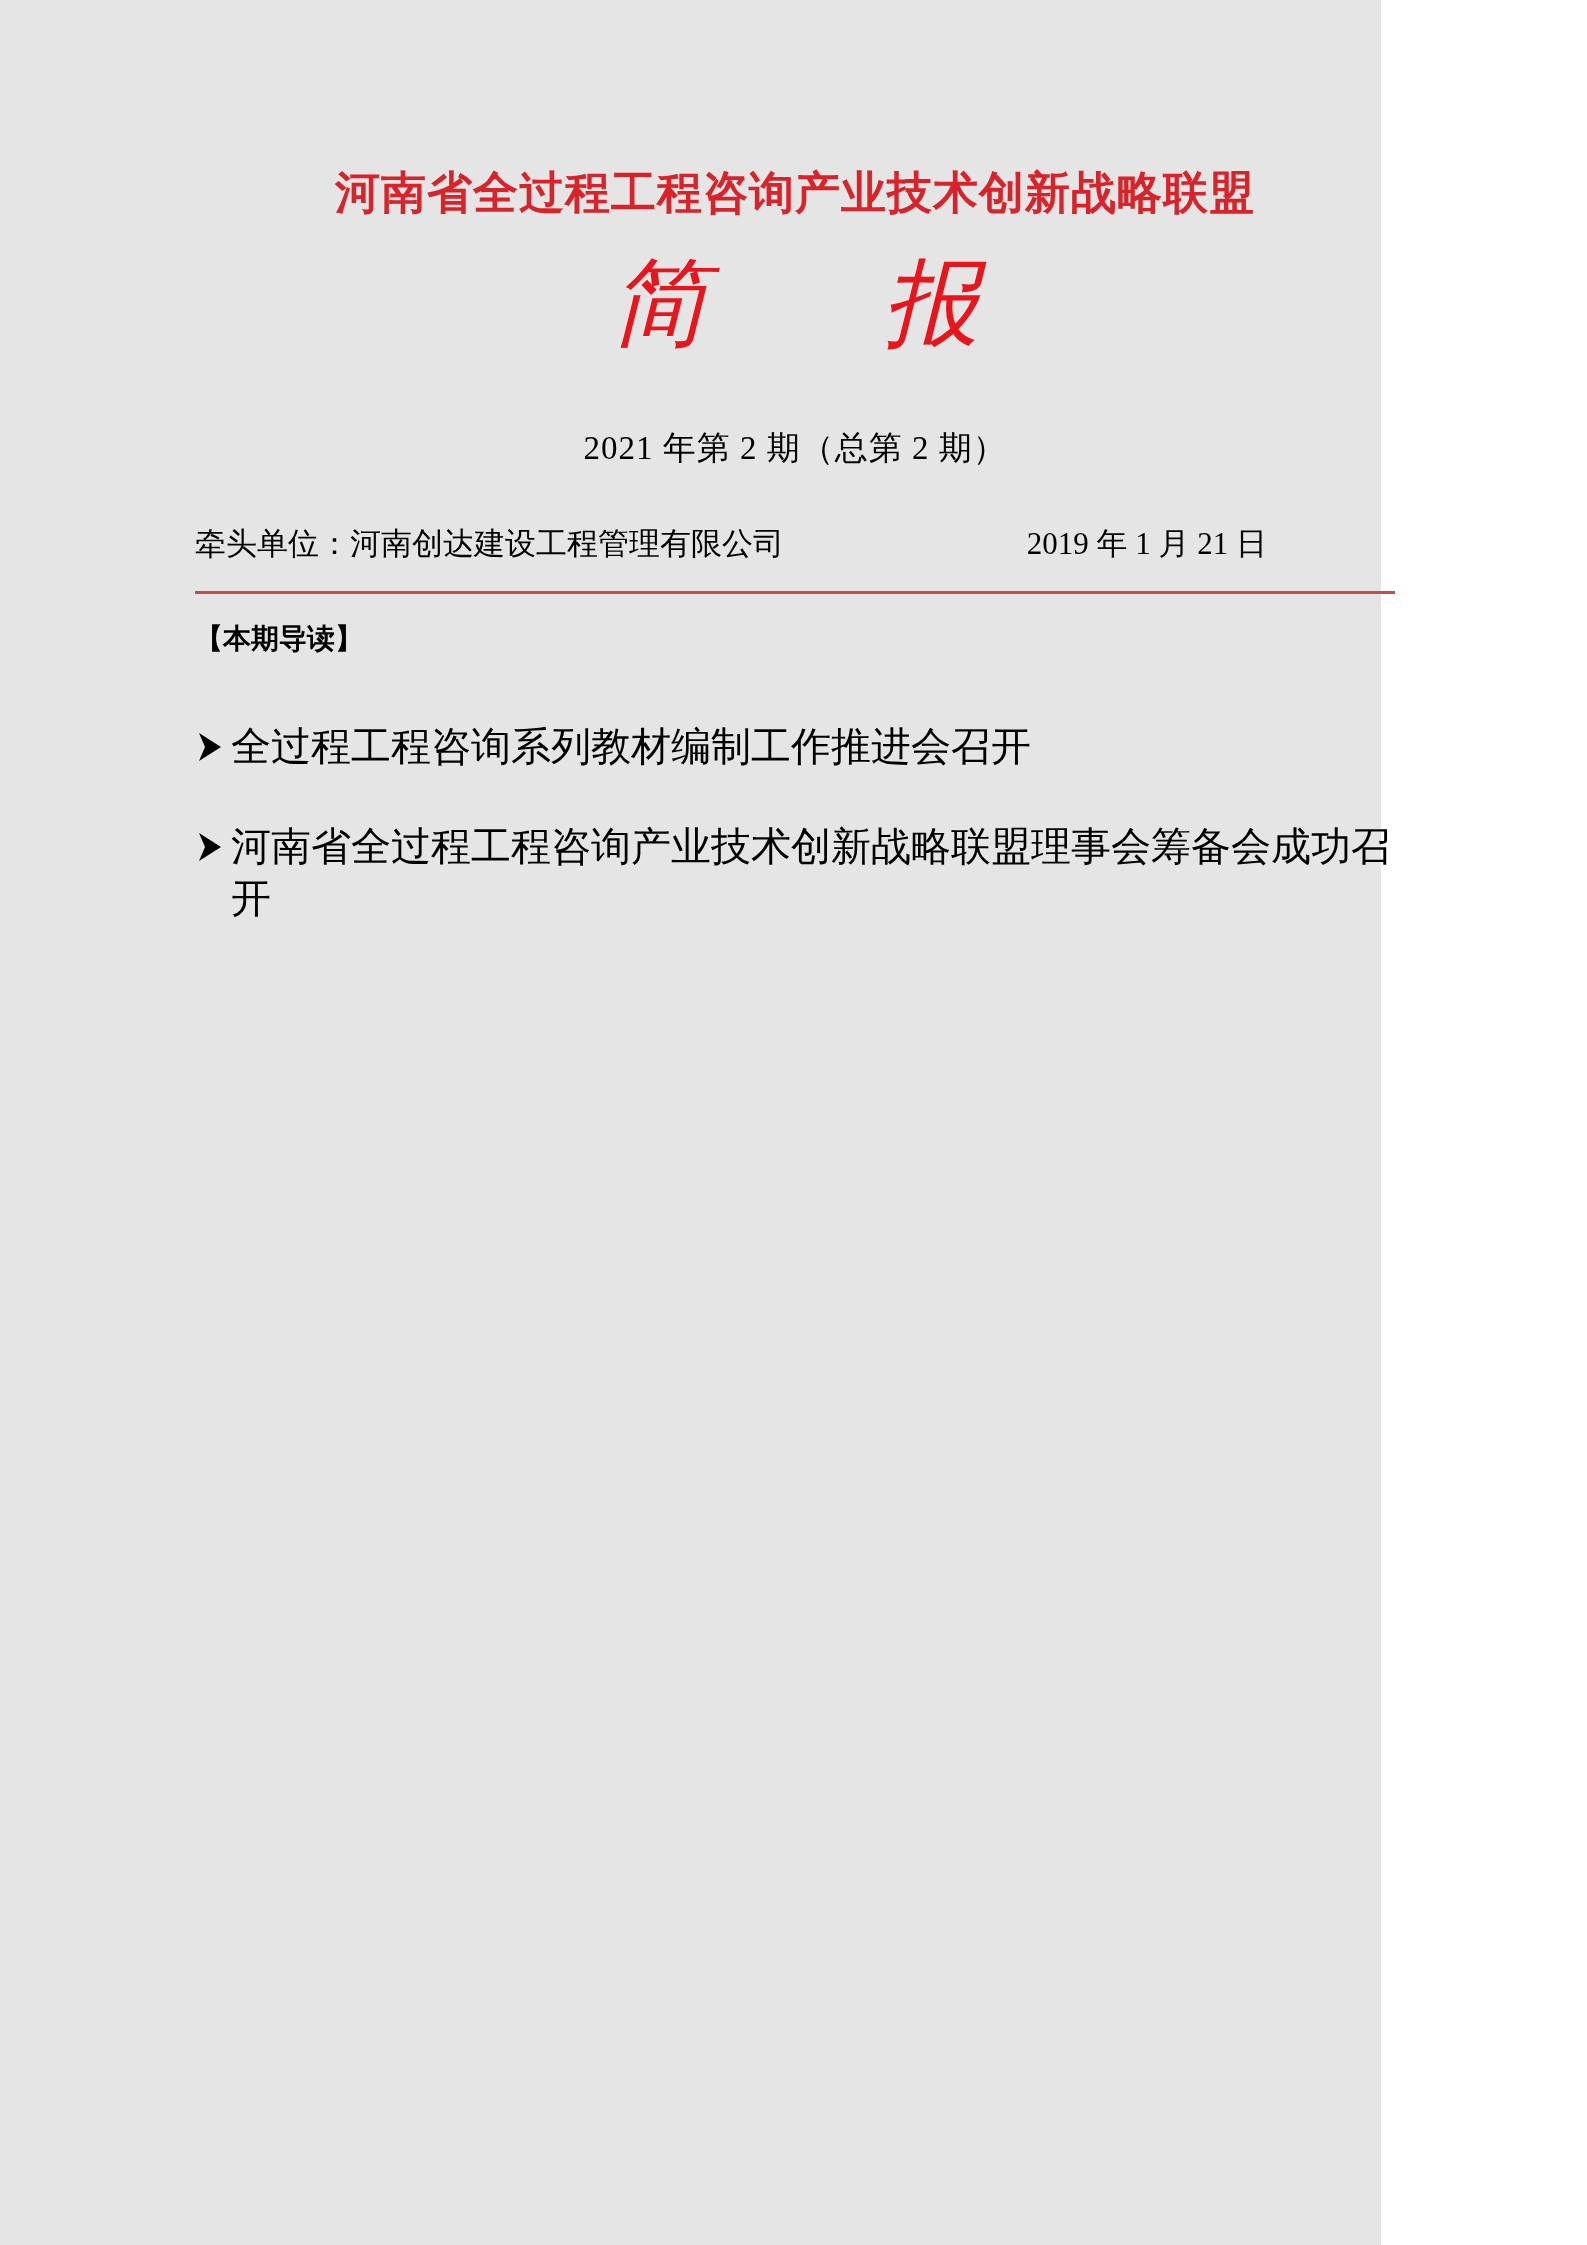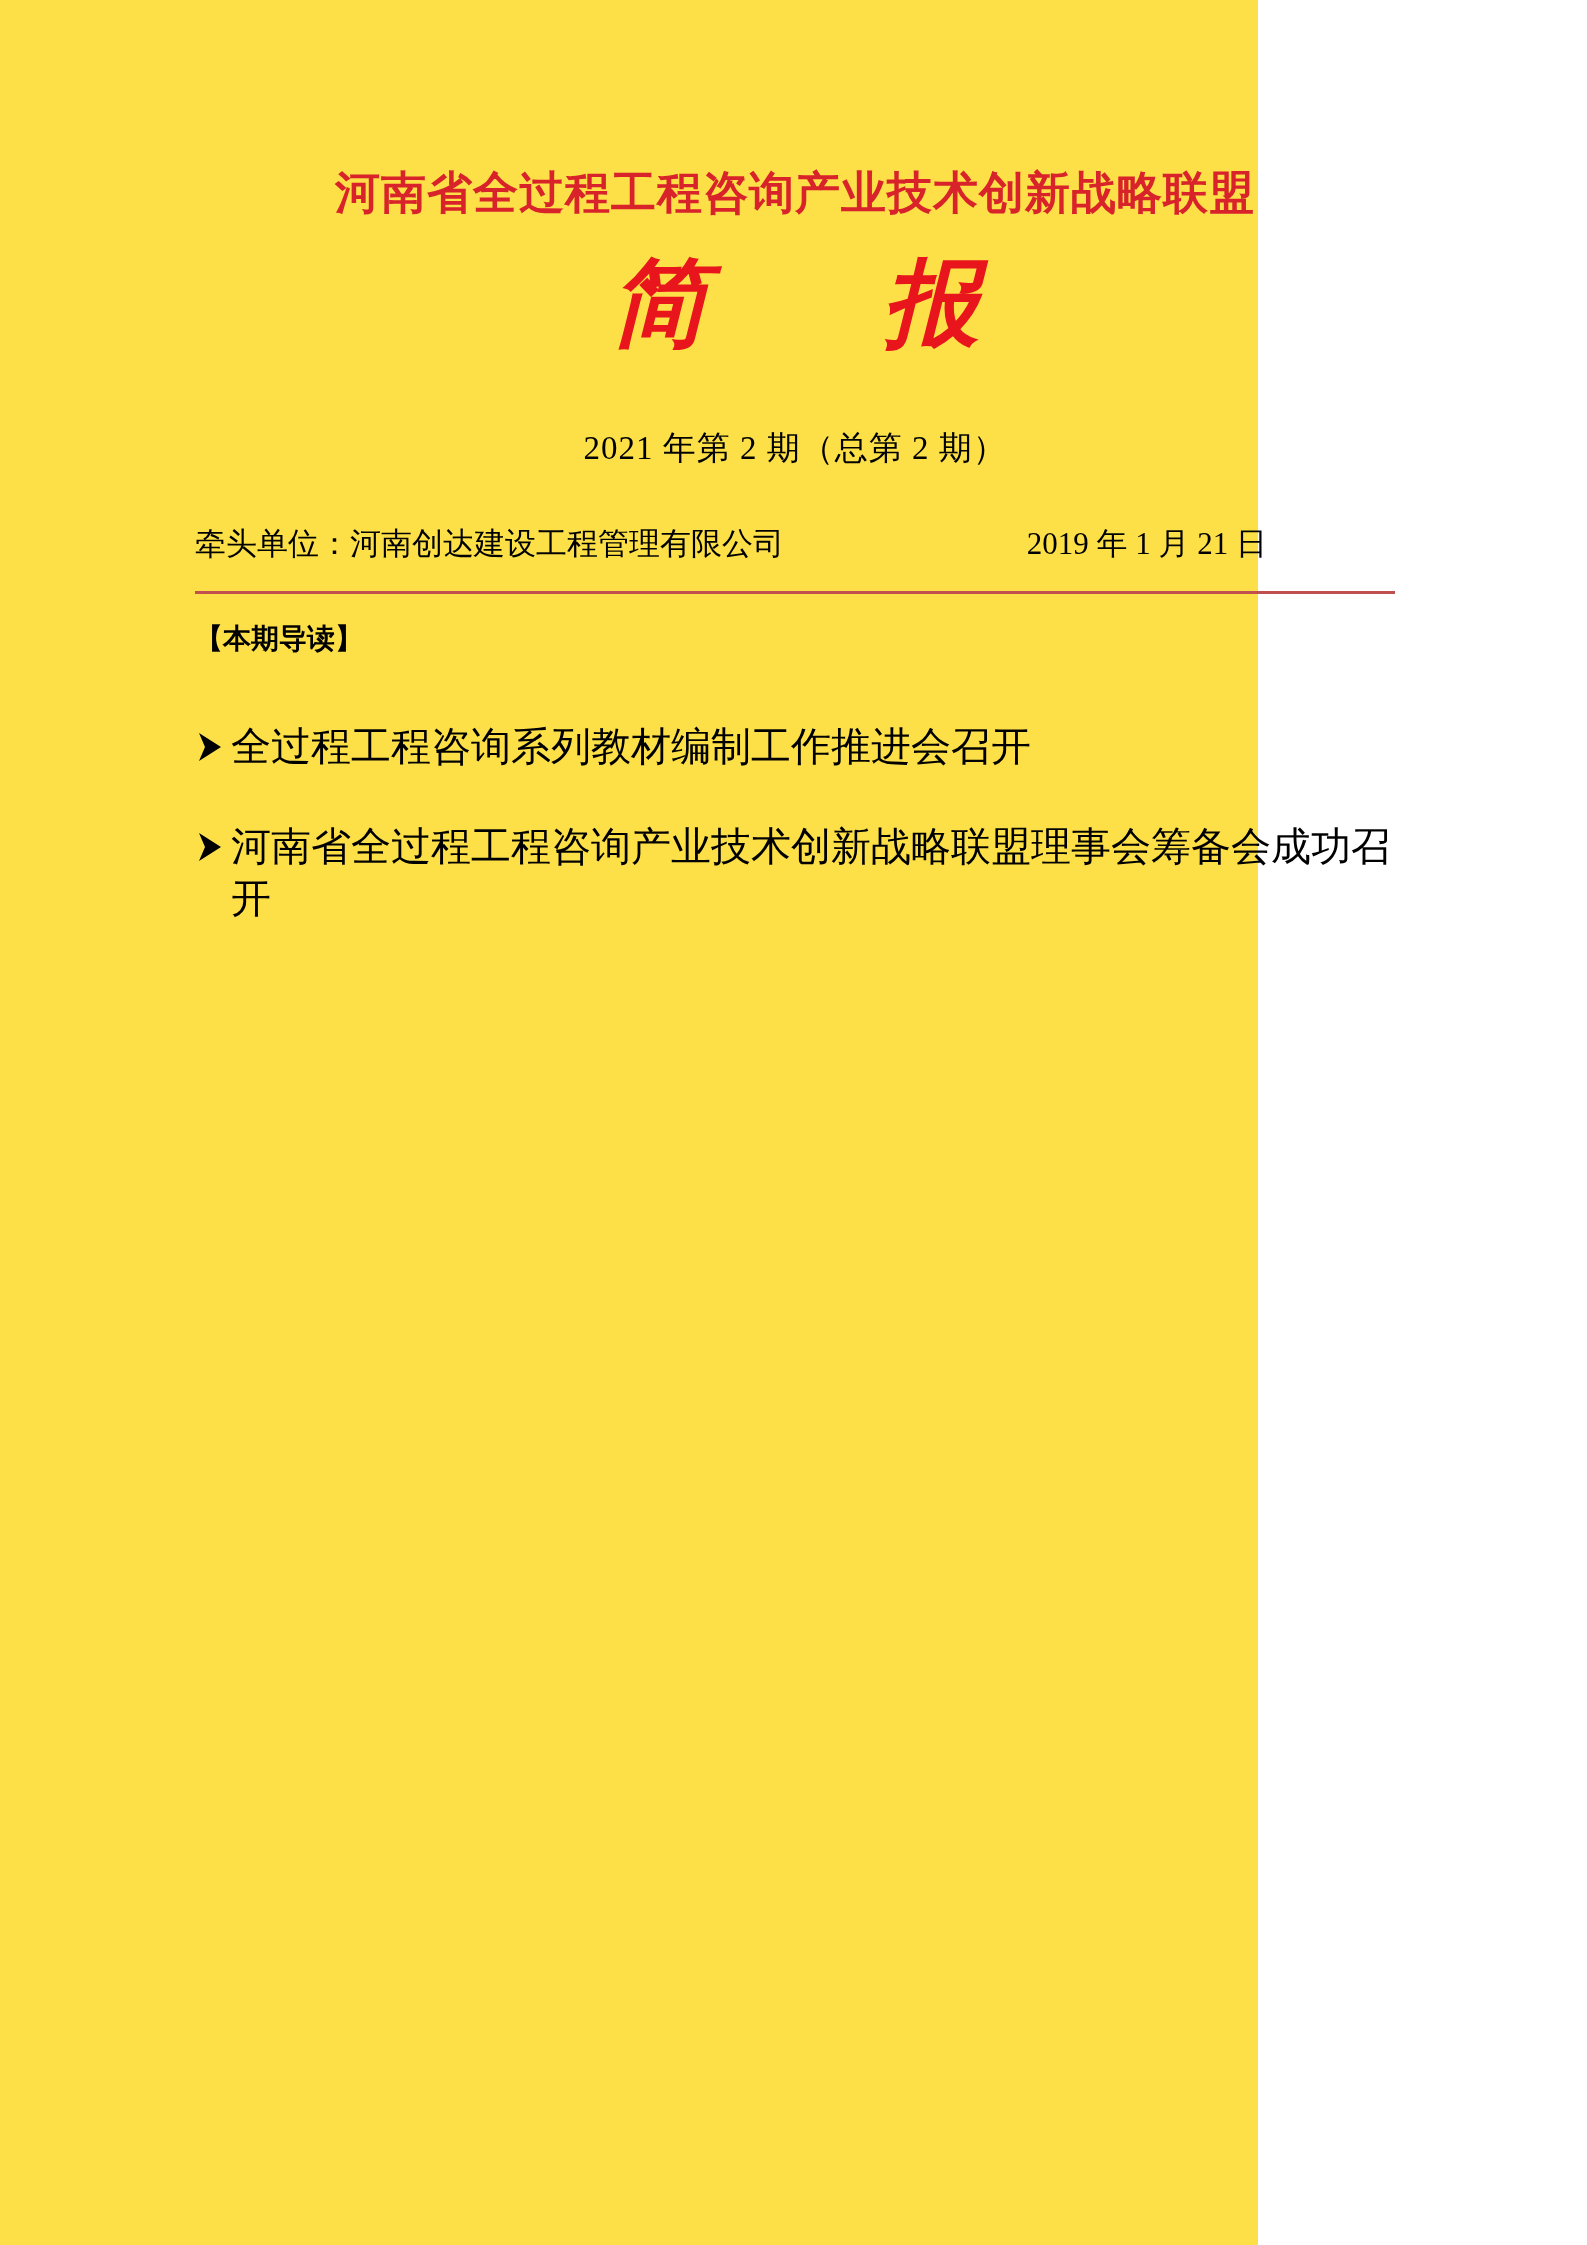--- a/index.html
+++ b/index.html
@@ -10,23 +10,23 @@
   body {
     width: 1587px;
     height: 2245px;
     font-family: "Liberation Serif", serif;
     color: #000000;
     position: relative;
     overflow: hidden;
   }
   .page {
     position: relative;
-    width: 1258px;
+    width: 1381px;
     height: 2245px;
-    background: #fde047;
+    background: #e5e5e5;
   }
   .content {
     position: absolute;
     left: 195px;
     top: 0;
     width: 1200px;
   }
 
   
   .masthead-org {
@@ -37,21 +37,21 @@
     font-weight: bold;
     font-size: 45px;
     letter-spacing: 1px;
     line-height: 1.1;
   }
   .masthead-title {
     margin-top: 30px;
     text-align: center;
     color: #e8151c;
     font-family: "DejaVu Serif", serif;
-    font-weight: bold;
+    font-weight: normal;
     font-style: italic;
     font-size: 96px;
     letter-spacing: 40px;
     line-height: 1.15;
     text-indent: 40px;
   }
 
   .issue-line {
     margin-top: 68px;
     text-align: center;

